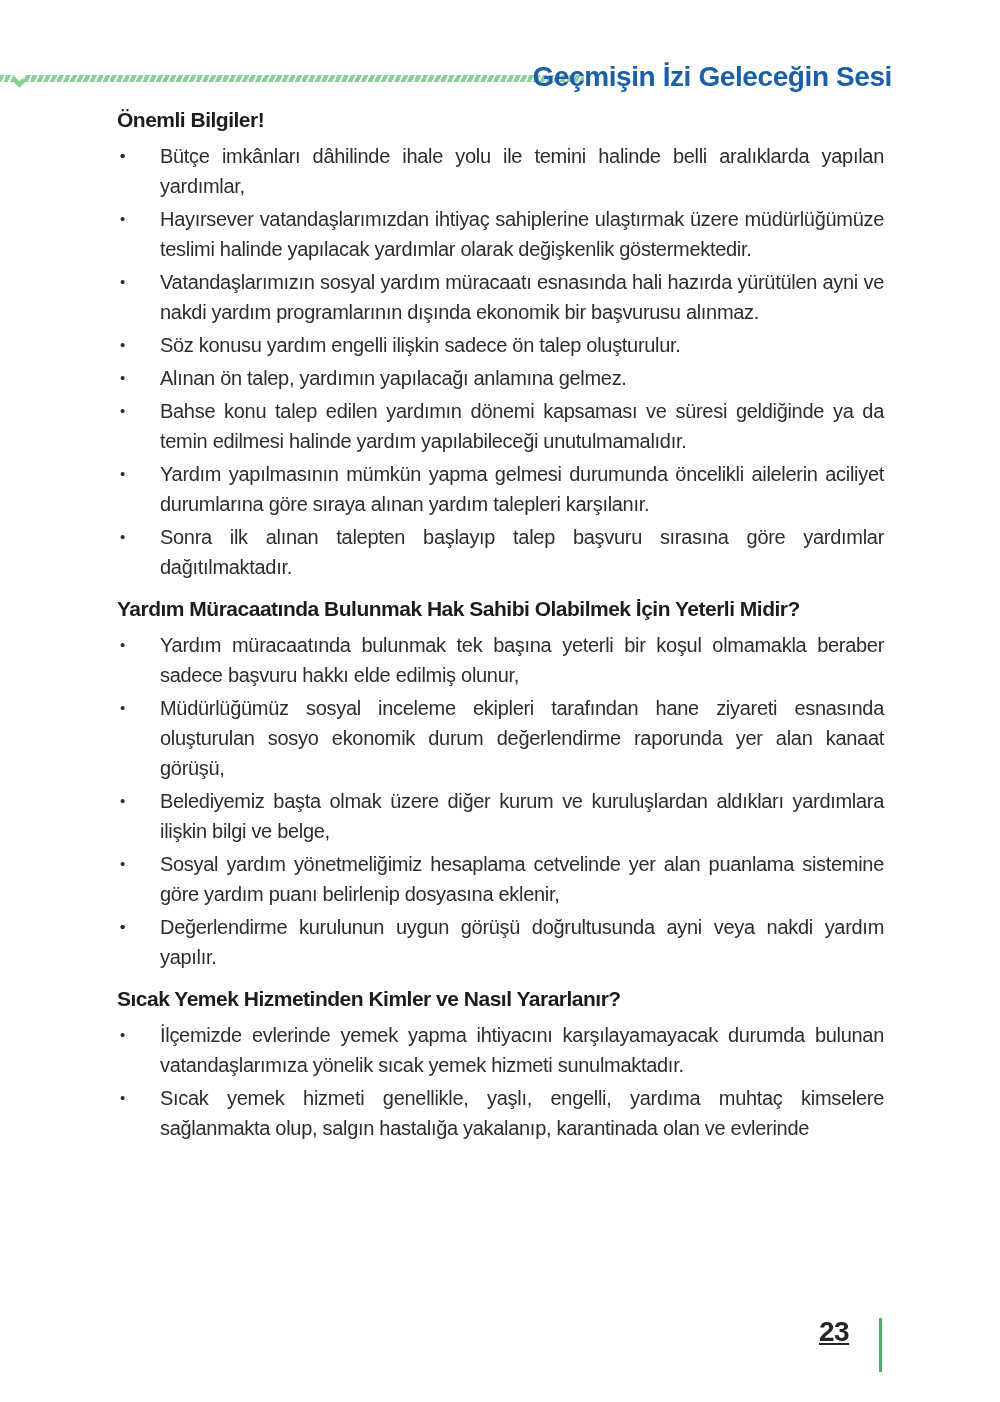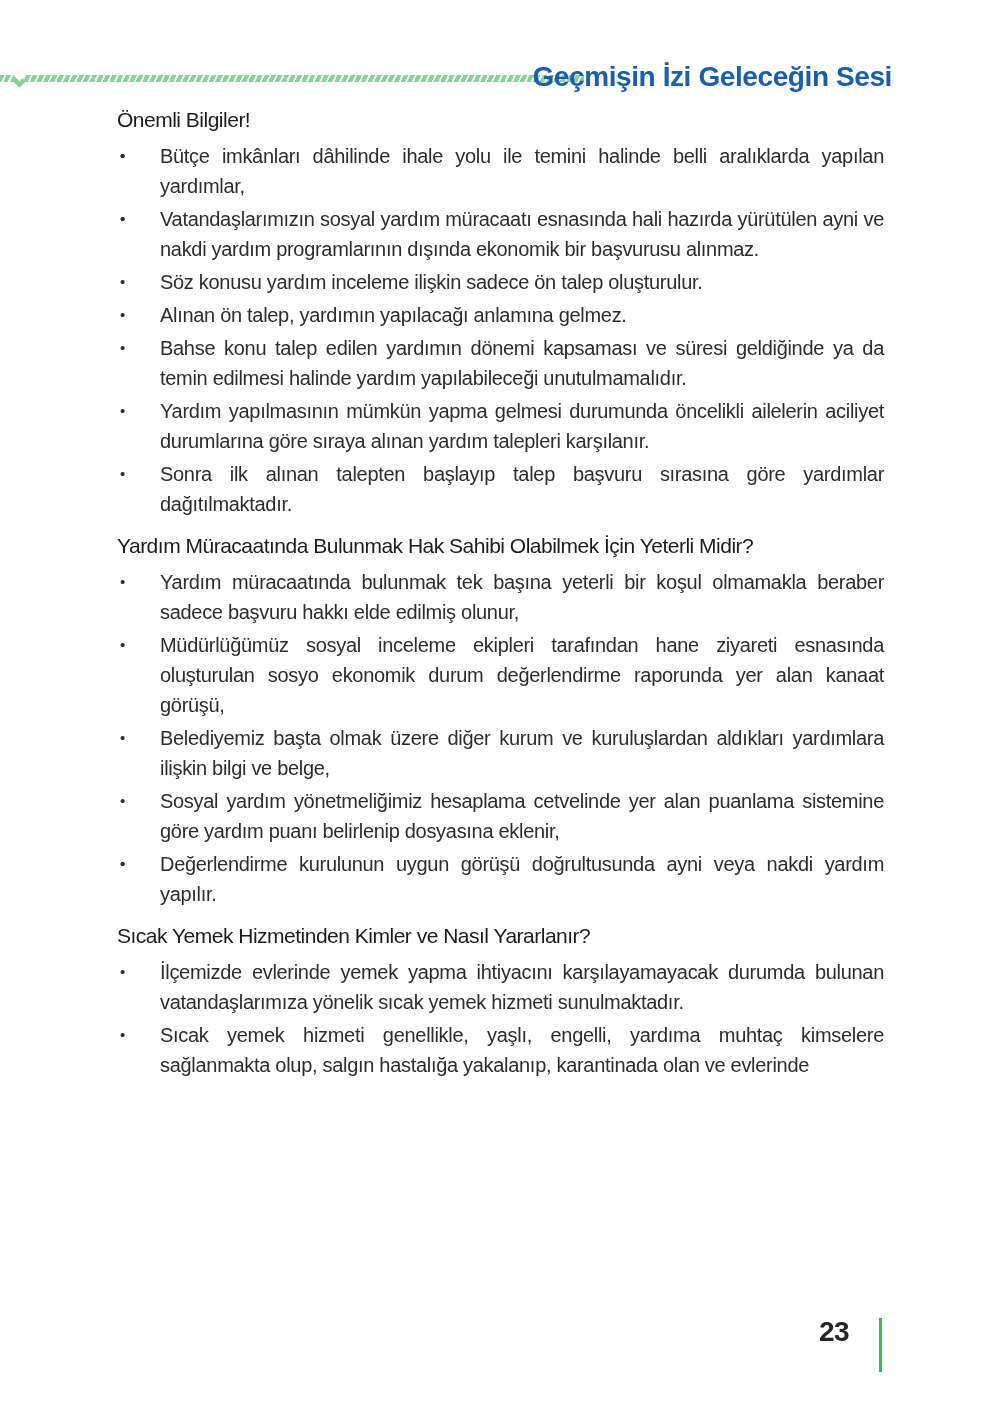--- a/index.html
+++ b/index.html
@@ -58,21 +58,21 @@
 
   .content {
     position: absolute;
     left: 117px;
     top: 106px;
     width: 767px;
   }
 
   .section-heading {
     font-size: 21px;
-    font-weight: normal;
+    font-weight: bold;
     color: #1c1c1a;
     letter-spacing: -0.5px;
     margin: 13px 0 7px 0;
     line-height: 28px;
     white-space: nowrap;
   }
   .section:first-child .section-heading { margin-top: 0; }
 
   .bullet-list {
     list-style: none;
@@ -99,20 +99,21 @@
   }
 
   .page-number {
     position: absolute;
     left: 819px;
     top: 1316px;
     font-size: 28px;
     font-weight: bold;
     letter-spacing: -0.5px;
     color: #262626;
+    text-decoration: underline;
   }
   .footer-rule {
     position: absolute;
     left: 879px;
     top: 1318px;
     width: 3px;
     height: 54px;
     background: #4cb065;
   }
 </style>
@@ -127,23 +128,23 @@
   </div>
 
   <div class="header-slogan">Geçmişin İzi Geleceğin Sesi</div>
 
   <div class="content" id="sections">
       <div class="section">
         <div class="section-heading">Önemli Bilgiler!</div>
         <ul class="bullet-list">
           <li class="bullet-item"><span class="bullet-marker">•</span></li>
           <li class="bullet-item"><span class="bullet-marker">•</span><span class="li-text">Bütçe imkânları dâhilinde ihale yolu ile temini halinde belli aralıklarda yapılan yardımlar,</span></li>
-          <li class="bullet-item"><span class="bullet-marker">•</span></li>
+          <li class="bullet-item"><span class="bullet-marker">•</span><span class="li-text">Hayırsever vatandaşlarımızdan ihtiyaç sahiplerine ulaştırmak üzere müdürlüğümüze teslimi halinde yapılacak yardımlar olarak değişkenlik göstermektedir.</span></li>
           <li class="bullet-item"><span class="bullet-marker">•</span><span class="li-text">Vatandaşlarımızın sosyal yardım müracaatı esnasında hali hazırda yürütülen ayni ve nakdi yardım programlarının dışında ekonomik bir başvurusu alınmaz.</span></li>
-          <li class="bullet-item"><span class="bullet-marker">•</span><span class="li-text">Söz konusu yardım inceleme ilişkin sadece ön talep oluşturulur.</span></li>
+          <li class="bullet-item"><span class="bullet-marker">•</span><span class="li-text">Söz konusu yardım engelli ilişkin sadece ön talep oluşturulur.</span></li>
           <li class="bullet-item"><span class="bullet-marker">•</span><span class="li-text">Alınan ön talep, yardımın yapılacağı anlamına gelmez.</span></li>
           <li class="bullet-item"><span class="bullet-marker">•</span><span class="li-text">Bahse konu talep edilen yardımın dönemi kapsaması ve süresi geldiğinde ya da temin edilmesi halinde yardım yapılabileceği unutulmamalıdır.</span></li>
           <li class="bullet-item"><span class="bullet-marker">•</span><span class="li-text">Yardım yapılmasının mümkün yapma gelmesi durumunda öncelikli ailelerin aciliyet durumlarına göre sıraya alınan yardım talepleri karşılanır.</span></li>
           <li class="bullet-item"><span class="bullet-marker">•</span><span class="li-text">Sonra ilk alınan talepten başlayıp talep başvuru sırasına göre yardımlar dağıtılmaktadır.</span></li>
         </ul>
       </div>
       <div class="section">
         <div class="section-heading">Yardım Müracaatında Bulunmak Hak Sahibi Olabilmek İçin Yeterli Midir?</div>
         <ul class="bullet-list">
           <li class="bullet-item"><span class="bullet-marker">•</span><span class="li-text">Yardım müracaatında bulunmak tek başına yeterli bir koşul olmamakla beraber sadece başvuru hakkı elde edilmiş olunur,</span></li>

